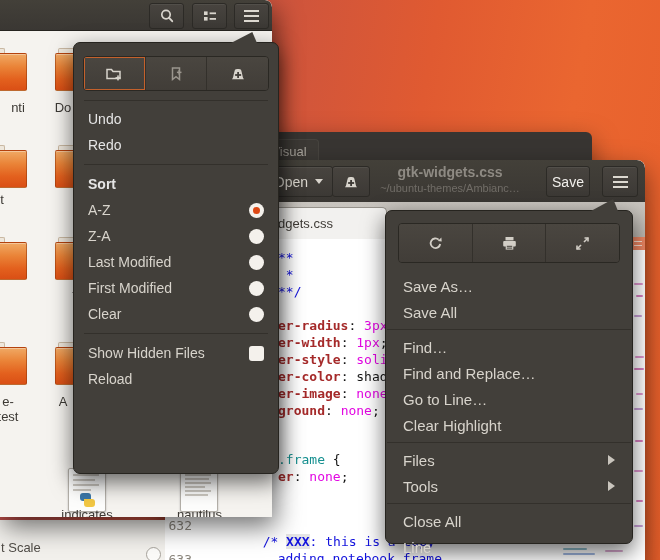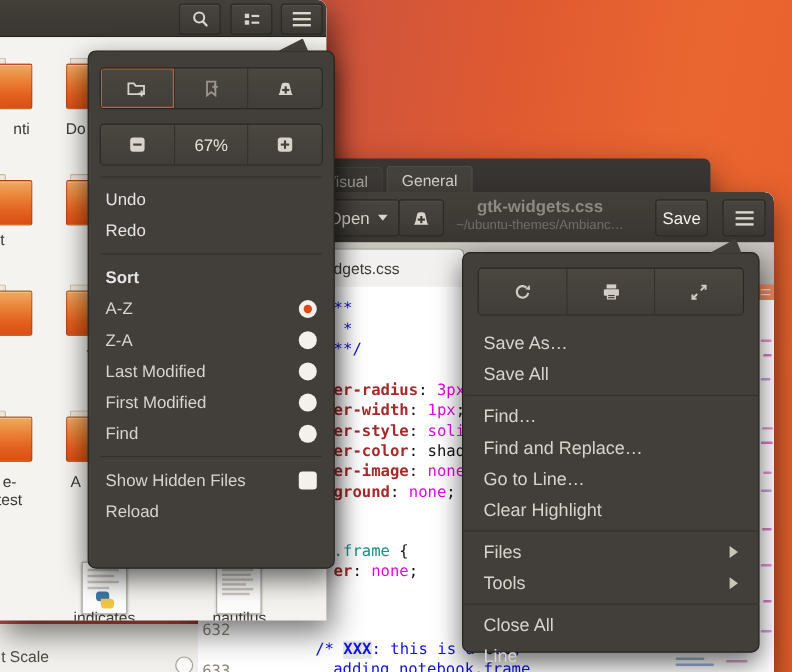--- a/index.html
+++ b/index.html
@@ -112,23 +112,20 @@
 </head>
 <body>
 
 <div class="screen">
   <div class="wallpaper"></div>
 
   <div class="win tweaks">
     <div class="ttab visual">
       <span>Visual</span>
     </div>
-    <div class="ttab general">
-      <span>General</span>
-    </div>
   </div>
 
   <div class="win gedit">
     <div class="hb">
       <div class="hbtn open-btn">
         <span>Open</span>
         <span class="caret"></span>
       </div>
       <div class="hbtn newtab-btn">
         <svg class="micon" width="16" height="16" viewBox="0 0 16 16">
@@ -317,38 +314,20 @@
       </div>
       <div class="pbtn">
         <svg width="16" height="16" viewBox="0 0 16 16">
           <path d="M2 13.2 C3.5 12.2 3.8 6.5 5 3.8 C5.5 2.6 10.5 2.6 11 3.8 C12.2 6.5 12.5 12.2 14 13.2 Z" fill="#d8d4cc"></path>
           <rect x="7.2" y="6" width="1.8" height="6" fill="#423f3a"></rect>
             <rect x="5.1" y="8.1" width="6" height="1.8" fill="#423f3a"></rect>
         </svg>
       </div>
     </div>
 
-    <div class="prow zoom">
-      <div class="pbtn">
-        <svg width="15" height="15" viewBox="0 0 15 15">
-          <rect x="1.5" y="1.5" width="12" height="12" rx="2.5" fill="#d8d4cc"></rect>
-          <rect x="4" y="6.6" width="7" height="1.8" fill="#45423d"></rect>
-        </svg>
-      </div>
-      <div class="pbtn">
-        <span class="zoomlevel">67%</span>
-      </div>
-      <div class="pbtn">
-        <svg width="15" height="15" viewBox="0 0 15 15">
-          <rect x="1.5" y="1.5" width="12" height="12" rx="2.5" fill="#d8d4cc"></rect>
-          <rect x="4" y="6.6" width="7" height="1.8" fill="#45423d"></rect>
-            <rect x="6.6" y="4" width="1.8" height="7" fill="#45423d"></rect>
-        </svg>
-      </div>
-    </div>
 
     <div class="sep" style="margin:9px 10px 5px"></div>
     <div class="mi dim">
         <span>Undo</span>
       </div>
     <div class="mi dim">
         <span>Redo</span>
       </div>
     <div class="sep" style="margin:6px 10px"></div>
     <div class="mi dim" style="font-weight:bold">
@@ -369,21 +348,21 @@
         <span>Last Modified</span>
         <span class="spacer"></span>
         <span class="radio"></span>
       </div>
     <div class="mi">
         <span>First Modified</span>
         <span class="spacer"></span>
         <span class="radio"></span>
       </div>
     <div class="mi">
-        <span>Find</span>
+        <span>Clear</span>
         <span class="spacer"></span>
         <span class="radio"></span>
       </div>
 
     <div class="sep" style="margin:6px 10px"></div>
     <div class="mi">
         <span>Show Hidden Files</span>
         <span class="spacer"></span>
         <span class="checkbox"></span>
       </div>

